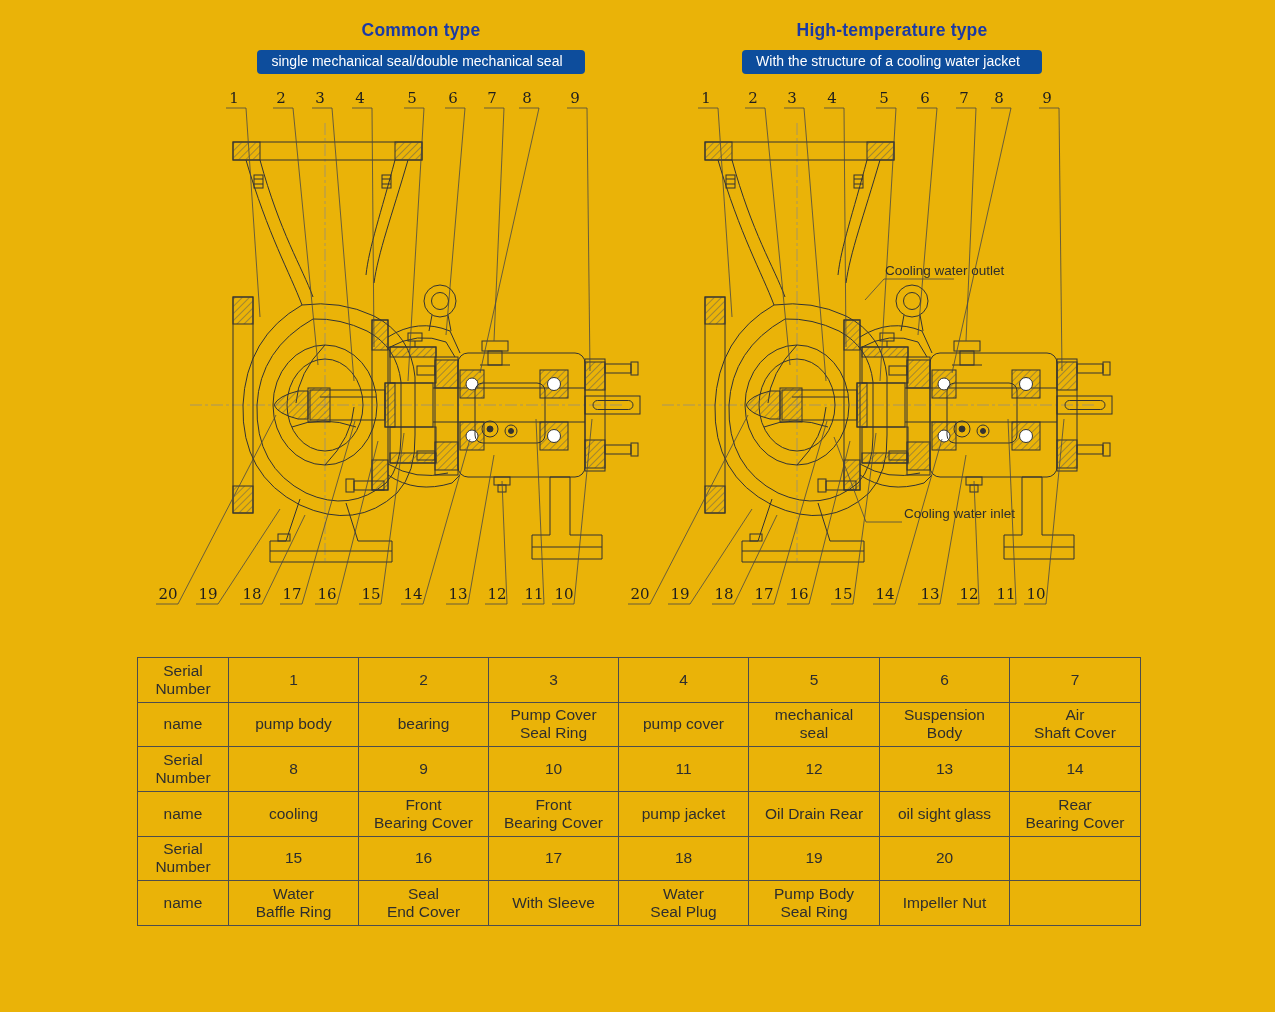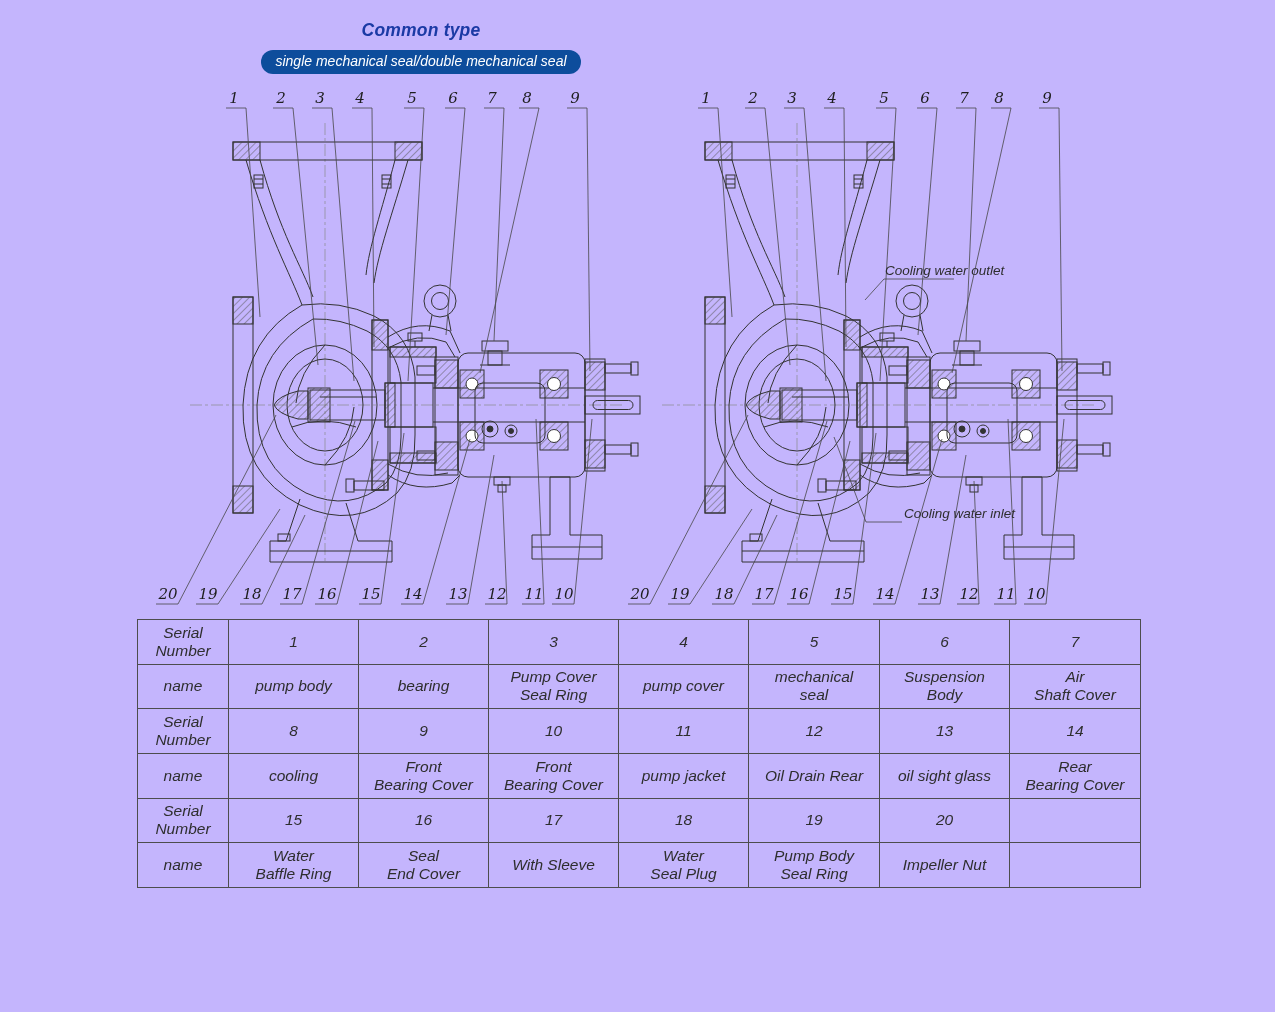--- a/index.html
+++ b/index.html
@@ -1,30 +1,30 @@
 <!DOCTYPE html>
 <html><head>
 <meta charset="utf-8">
 <style>
   html,body{margin:0;padding:0;background:#fff;}
-  .page{position:relative;width:1275px;height:1012px;background:#c4b5fd;overflow:hidden;
-        font-family:"Liberation Sans",sans-serif;color:#2e2e2e;font-style:italic;}
+  .page{position:relative;width:1275px;height:1012px;background:#eab308;overflow:hidden;
+        font-family:"Liberation Sans",sans-serif;color:#2e2e2e;}
   .hdr{position:absolute;text-align:center;}
   .hdr-left{left:150px;top:20px;width:542px;}
   .hdr-right{left:622px;top:20px;width:540px;}
   .hdr h2{margin:0 0 9px 0;font-size:17.5px;font-weight:bold;color:#1b3aa5;letter-spacing:.2px;}
   .pill{display:inline-block;background:#0d4d9c;color:#fff;font-size:14px;line-height:1;
-        padding:4px 14px 6px 14px;border-radius:12px;white-space:nowrap;}
+        padding:4px 22px 6px 14px;border-radius:4px;white-space:nowrap;}
   .fig{position:absolute;width:505px;height:530px;}
   .fig-left{left:150px;top:85px;}
   .fig-right{left:622px;top:85px;}
   svg{display:block;}
   svg text.num{font-family:"DejaVu Serif",serif;font-size:15px;fill:#1e1e1e;text-anchor:middle;}
   svg text.lbl{font-family:"Liberation Sans",sans-serif;font-size:13.5px;fill:#2e2e2e;}
-  .parts{position:absolute;left:137px;top:619px;border-collapse:collapse;table-layout:fixed;
+  .parts{position:absolute;left:137px;top:657px;border-collapse:collapse;table-layout:fixed;
          width:1003px;height:269px;}
   .parts td{border:1px solid #4d4d4d;text-align:center;vertical-align:middle;
             font-size:15.5px;line-height:1.18;white-space:pre-line;padding:2px;color:#2e2e2e;}
 </style>
 </head>
 <body>
 
 <div class="page">
 
   <svg width="0" height="0" style="position:absolute" aria-hidden="true">
@@ -170,20 +170,24 @@
           <path d="M402,519 H424 L442,334"></path>
         </g>
       </g>
     </defs>
   </svg>
 
   <div class="hdr hdr-left">
     <h2>Common type</h2>
     <span class="pill">single mechanical seal/double mechanical seal</span>
   </div>
+  <div class="hdr hdr-right">
+    <h2>High-temperature type</h2>
+    <span class="pill">With the structure of a cooling water jacket</span>
+  </div>
 
   <div class="fig fig-left">
     <svg width="505" height="530" viewBox="0 0 505 530">
       <use href="#pump-drawing"></use>
       <g>
         <text class="num" x="84" y="18">1</text>
         <text class="num" x="131" y="18">2</text>
         <text class="num" x="170" y="18">3</text>
         <text class="num" x="210" y="18">4</text>
         <text class="num" x="262" y="18">5</text>

